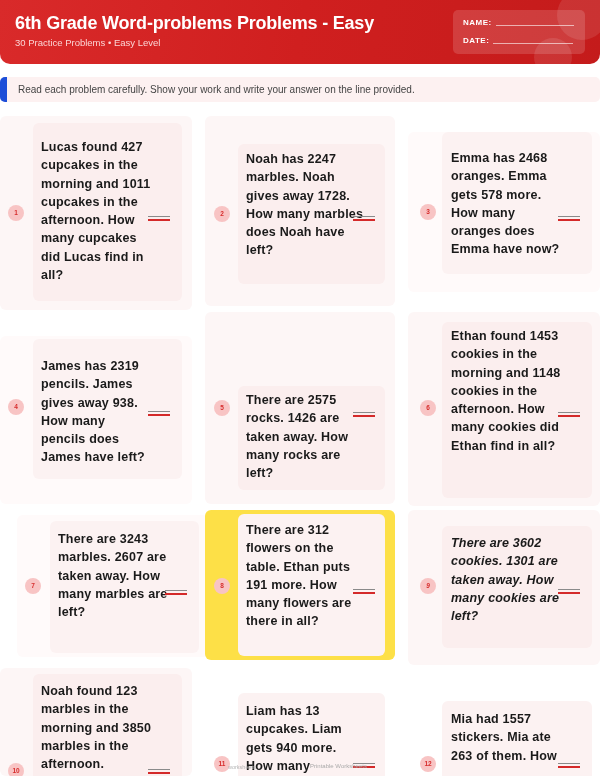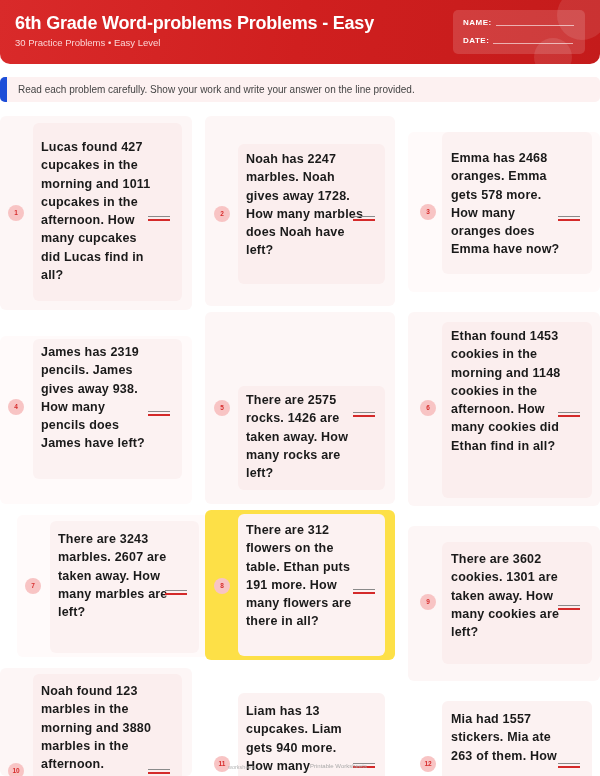--- a/index.html
+++ b/index.html
@@ -119,21 +119,21 @@
   </div>
   <div class="answer-line" style="left:150px;top:84px;">
       <div class="l1"></div>
       <div class="l2"></div>
     </div>
 </div>
 
 <div class="card" style="left:0;top:336px;width:192px;height:168px;background:#fffafa;">
   <div class="num-badge" style="left:8px;top:63px;">4</div>
   <div class="inner" style="left:33px;top:3px;width:149px;height:140px;background:#fcf2f2;">
-    <div class="problem-text" style="left:8px;top:4px;width:110px;">James has 2319 pencils. James gives away 938. How many pencils does James have left?</div>
+    <div class="problem-text" style="left:8px;top:18px;width:110px;">James has 2319 pencils. James gives away 938. How many pencils does James have left?</div>
   </div>
   <div class="answer-line" style="left:148px;top:75px;">
       <div class="l1"></div>
       <div class="l2"></div>
     </div>
 </div>
 
 <div class="card" style="left:205px;top:312px;width:190px;height:192px;">
   <div class="num-badge" style="left:9px;top:88px;">5</div>
   <div class="inner" style="left:33px;top:46px;width:147px;height:104px;margin-top:28px;">
@@ -171,35 +171,35 @@
   <div class="num-badge" style="left:9px;top:68px;">8</div>
   <div class="inner" style="left:33px;top:4px;width:147px;height:142px;background:#fcf2f2;">
     <div class="problem-text" style="left:8px;top:7px;width:115px;">There are 312 flowers on the table. Ethan puts 191 more. How many flowers are there in all?</div>
   </div>
   <div class="answer-line" style="left:148px;top:79px;">
       <div class="l1"></div>
       <div class="l2"></div>
     </div>
 </div>
 
-<div class="card" style="left:408px;top:526px;width:192px;height:155px;">
+<div class="card" style="left:408px;top:510px;width:192px;height:155px;font-style:italic;">
   <div class="num-badge" style="left:12px;top:68px;">9</div>
   <div class="inner" style="left:34px;top:16px;width:150px;height:122px;">
     <div class="problem-text" style="left:9px;top:8px;width:120px;">There are 3602 cookies. 1301 are taken away. How many cookies are left?</div>
   </div>
   <div class="answer-line" style="left:150px;top:79px;">
       <div class="l1"></div>
       <div class="l2"></div>
     </div>
 </div>
 
 <div class="card" style="left:0;top:668px;width:192px;height:108px;">
   <div class="num-badge" style="left:8px;top:95px;">10</div>
   <div class="inner" style="left:33px;top:6px;width:149px;height:110px;">
-    <div class="problem-text" style="left:8px;top:8px;width:120px;">Noah found 123 marbles in the morning and 3880 marbles in the afternoon.</div>
+    <div class="problem-text" style="left:8px;top:8px;width:120px;">Noah found 123 marbles in the morning and 3850 marbles in the afternoon.</div>
   </div>
   <div class="answer-line" style="left:148px;top:101px;">
       <div class="l1"></div>
       <div class="l2"></div>
     </div>
 </div>
 
 <div class="card" style="left:205px;top:690px;width:190px;height:86px;background:#ffffff;">
   <div class="num-badge" style="left:9px;top:66px;">11</div>
   <div class="inner" style="left:33px;top:3px;width:147px;height:90px;background:#fcf2f2;">

